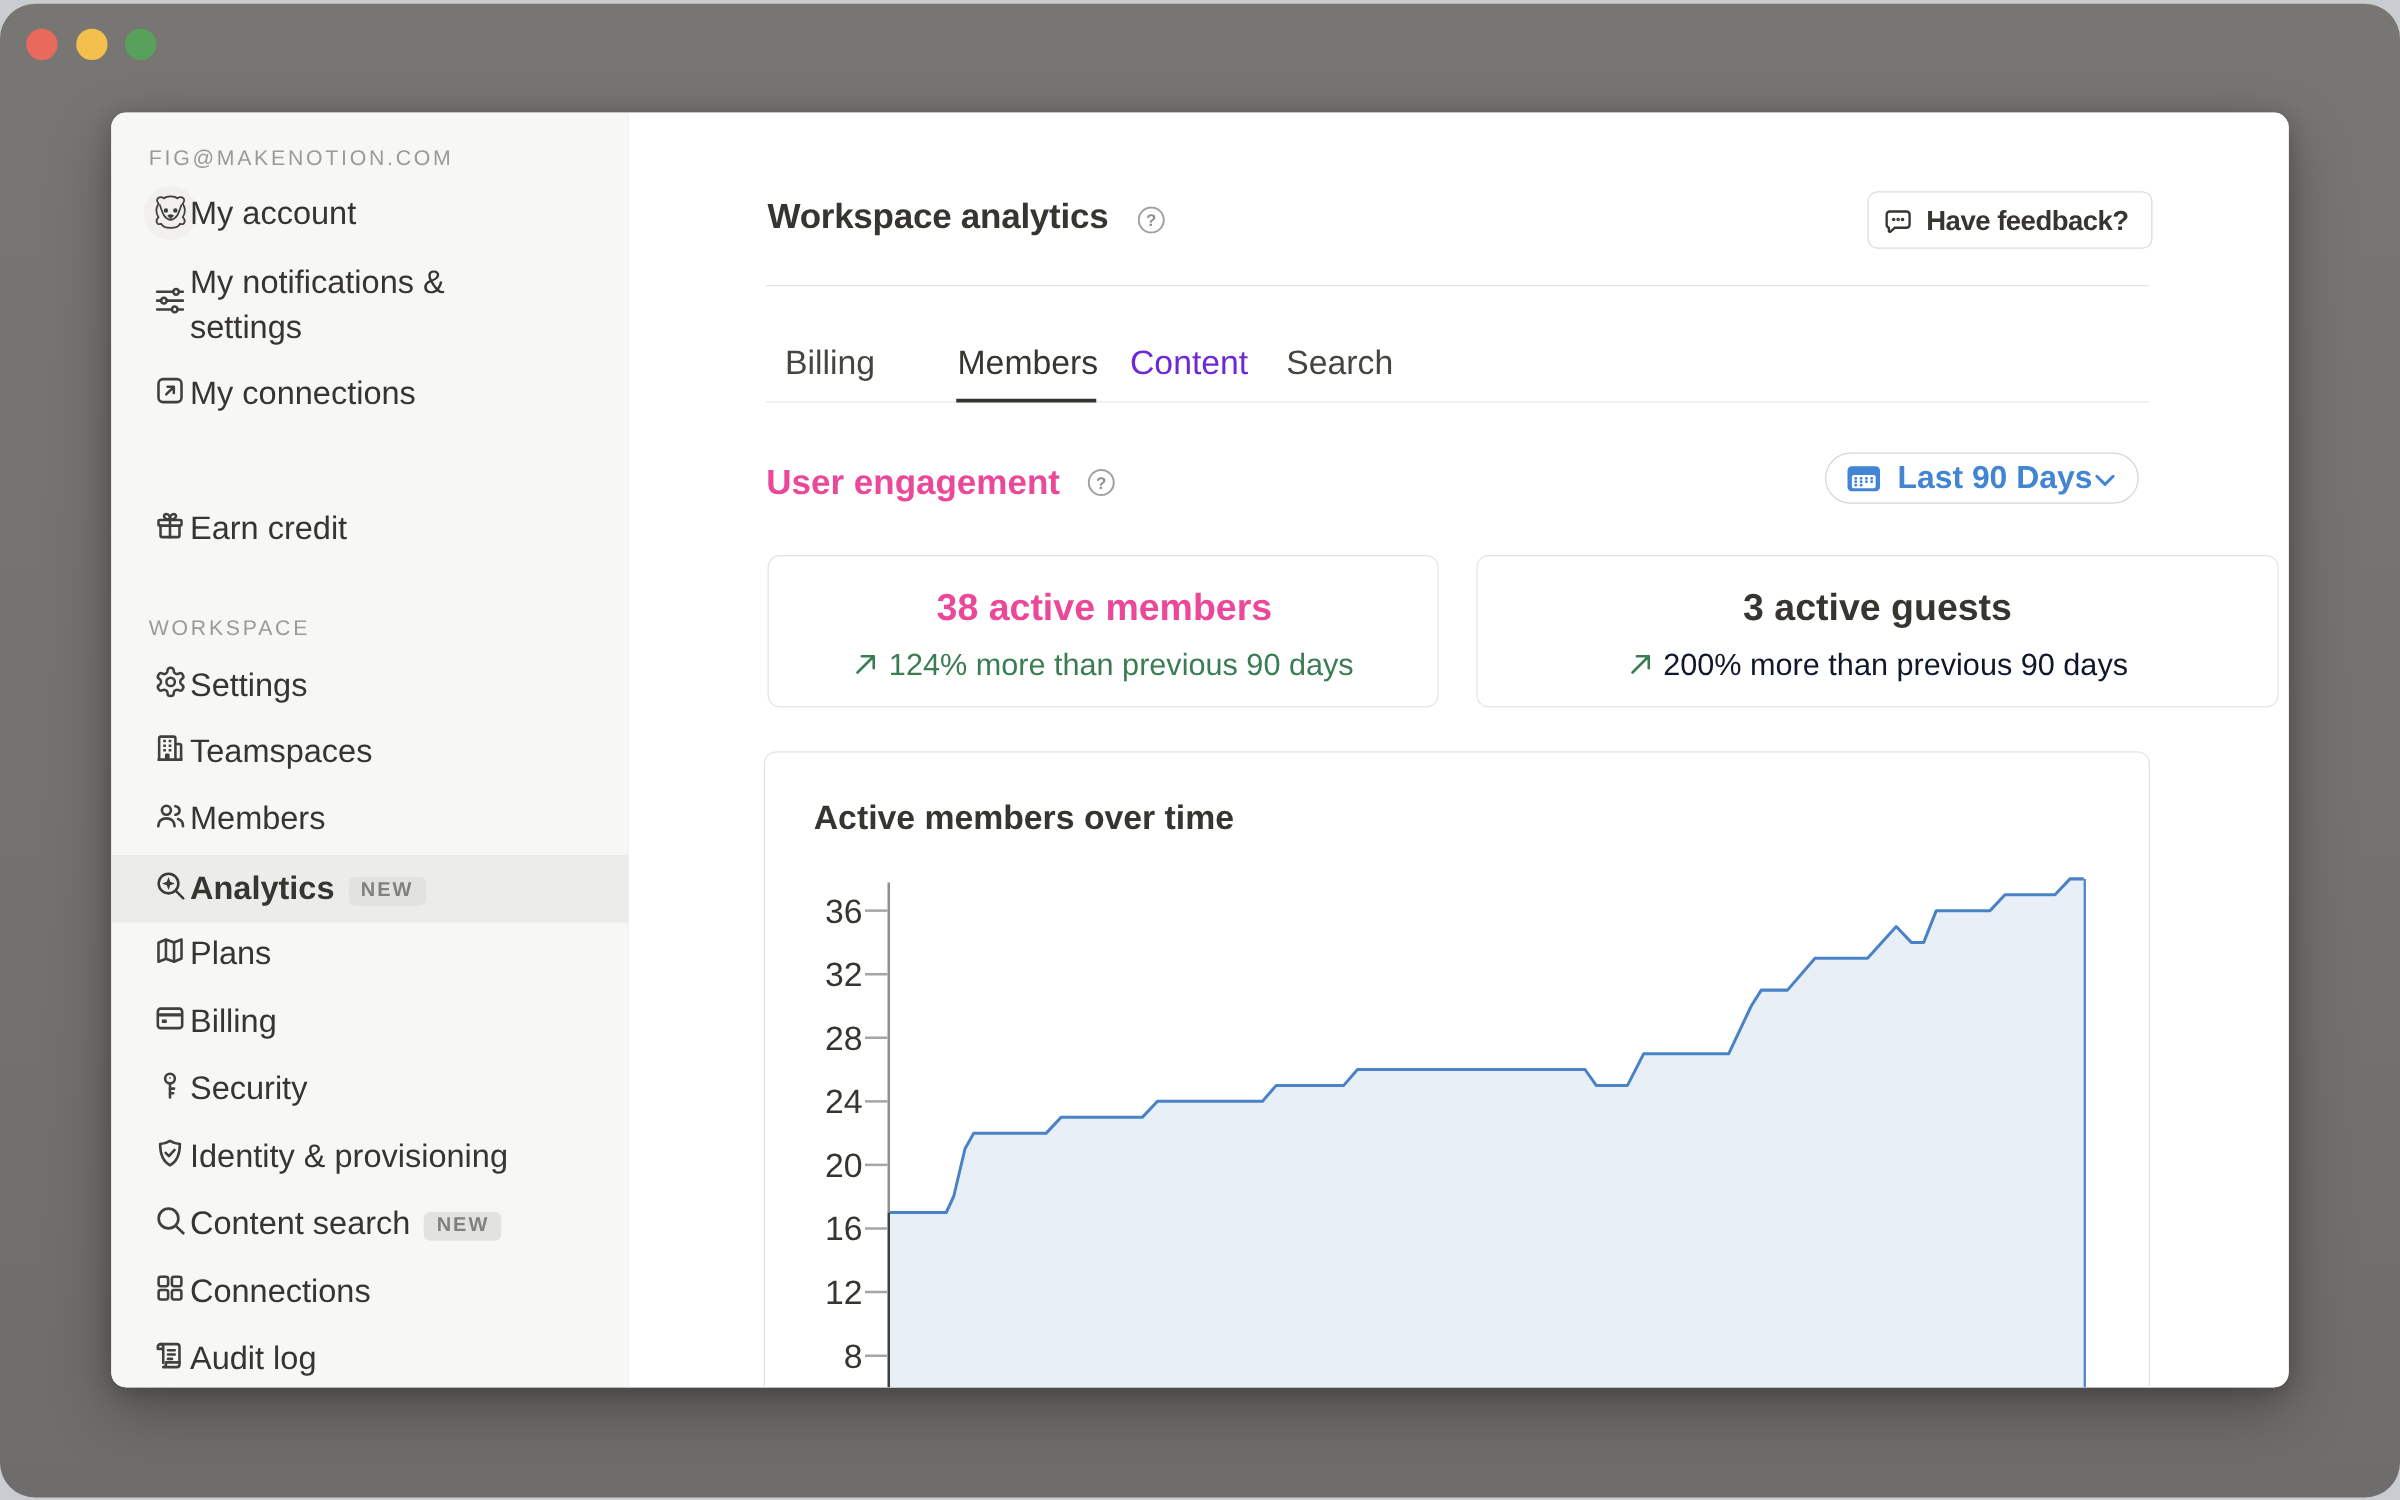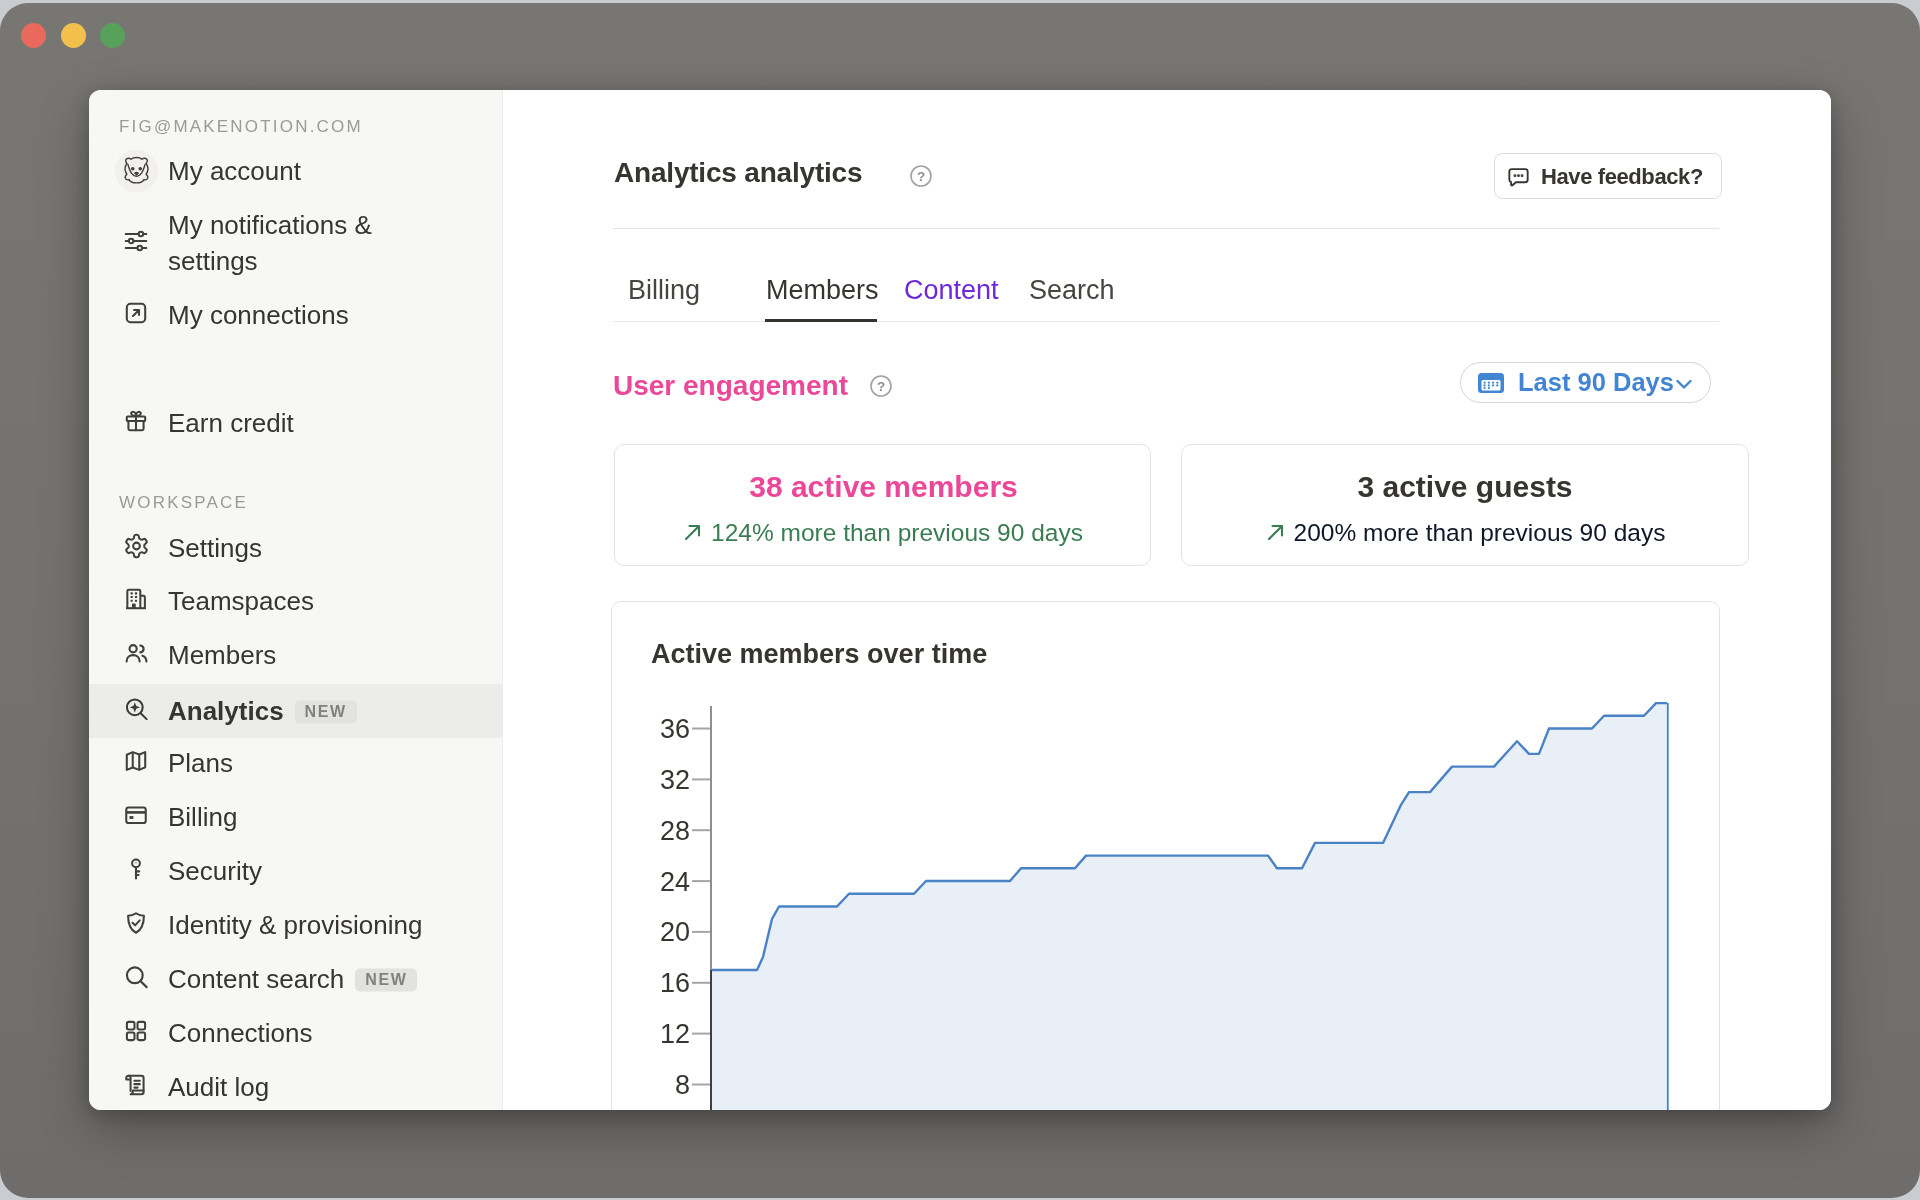--- a/index.html
+++ b/index.html
@@ -21,21 +21,21 @@
     background:#f7f7f5; border-right:1px solid #ededeb;
   }
   .slabel {
     position:absolute; left:30px; font-size:17px; font-weight:500;
     color:#9b9a97; letter-spacing:2.2px;
   }
   .row { position:absolute; left:0; width:414px; height:54px; }
   .row.sel { background:#ececea; }
   .row .ic { position:absolute; left:34px; top:50%; transform:translateY(-50%); }
   .row .tx {
-    position:absolute; left:79px; top:50%; transform:translateY(-50%);
+    position:absolute; left:63px; top:50%; transform:translateY(-50%);
     font-size:26px; color:#37352f; white-space:nowrap;
   }
   .row.sel .tx { font-weight:600; }
   .badge {
     display:inline-block; background:#e2e2e0; color:#82817e; font-size:16px;
     font-weight:600; letter-spacing:1.6px; border-radius:5px; padding:2px 10px 3px;
     vertical-align:3px; margin-left:11px;
   }
   .main { position:absolute; left:414px; top:0; width:1328px; height:100%; background:#fff; }
 </style>
@@ -179,21 +179,21 @@
         <span class="ic"><svg width="26" height="26" viewBox="0 0 24 24" fill="none" stroke="#41403c" stroke-width="1.9" stroke-linecap="round" stroke-linejoin="round">
             <path d="M7 17.5 V5.5 A2 2 0 0 0 5 3.5 A2 2 0 0 0 3 5.5 V7 H7"></path>
             <path d="M5 3.5 H17 A2 2 0 0 1 19 5.5 V17"></path>
             <path d="M19 17 H9 V18.5 A2 2 0 0 1 7 20.5 H17 A2 2 0 0 0 19 18.5 Z"></path>
             <path d="M10.5 8 H15.5 M10.5 11.2 H15.5 M10.5 14.4 H13.5"></path>
           </svg></span>
         <span class="tx">Audit log</span>
       </div>
   </div>
   <div class="main">
-    <div style="position:absolute; left:111px; top:67px; font-size:28px; font-weight:600; letter-spacing:-0.2px; color:#37352f;">Analytics analytics</div>
+    <div style="position:absolute; left:111px; top:67px; font-size:28px; font-weight:600; letter-spacing:-0.2px; color:#37352f;">Workspace analytics</div>
     <svg style="position:absolute; left:407px; top:75px;" width="22" height="22" viewBox="0 0 22 22">
         <circle cx="11" cy="11" r="10" fill="none" stroke="#a2a19e" stroke-width="1.6"></circle>
         <text x="11" y="16.2" font-size="13.5" font-weight="600" fill="#8f8e8b" text-anchor="middle" font-family="Liberation Sans">?</text>
       </svg>
     <div style="position:absolute; left:991px; top:63px; width:228px; height:46px; border:1.5px solid #dedcda; border-radius:8px; background:#fff;">
       <svg style="position:absolute; left:11px; top:11px;" width="25" height="25" viewBox="0 0 24 24" fill="none" stroke="#37352f" stroke-width="1.8" stroke-linecap="round" stroke-linejoin="round">
           <path d="M5.5 4 H18.5 A2.3 2.3 0 0 1 20.8 6.3 V14.2 A2.3 2.3 0 0 1 18.5 16.5 H9.5 L6.2 19.5 A0.8 0.8 0 0 1 4.9 18.9 V16.4 A2.3 2.3 0 0 1 3.2 14.2 V6.3 A2.3 2.3 0 0 1 5.5 4 Z"></path>
           <circle cx="8.6" cy="10.2" r="0.5" fill="#37352f"></circle>
           <circle cx="12" cy="10.2" r="0.5" fill="#37352f"></circle>
           <circle cx="15.4" cy="10.2" r="0.5" fill="#37352f"></circle>
@@ -233,21 +233,21 @@
       <svg style="position:absolute; left:211px; top:13px;" width="24" height="18" viewBox="0 0 24 18" fill="none" stroke="#4285d3" stroke-width="2.4" stroke-linecap="round" stroke-linejoin="round">
           <path d="M5.5 5 L12 11.5 L18.5 5"></path>
         </svg>
     </div>
     <div style="position:absolute; left:111px; top:354px; width:537px; height:122px; border:1.5px solid #e4e3e1; border-radius:10px;">
       <div style="position:absolute; left:1px; width:100%; top:25px; text-align:center; font-size:30px; font-weight:600; color:#ec4899;">38 active members</div>
       <div style="position:absolute; left:0; width:100%; top:74px; text-align:center; font-size:24.5px; color:#3a7d52;"><svg style="vertical-align:-2px; margin-right:8px;" width="21" height="21" viewBox="0 0 21 21" fill="none" stroke="#3a7d52" stroke-width="2.1" stroke-linecap="round" stroke-linejoin="round">
             <path d="M4 17 L17 4 M7.5 4 H17 V13.5"></path>
           </svg>124% more than previous 90 days</div>
     </div>
-    <div style="position:absolute; left:678px; top:354px; width:568px; height:122px; border:1.5px solid #e4e3e1; border-radius:10px;">
+    <div style="position:absolute; left:678px; top:354px; width:642px; height:122px; border:1.5px solid #e4e3e1; border-radius:10px;">
       <div style="position:absolute; left:0; width:100%; top:25px; text-align:center; font-size:30px; font-weight:600; color:#37352f;">3 active guests</div>
       <div style="position:absolute; left:0; width:100%; top:74px; text-align:center; font-size:24.5px; color:#0f172a;"><svg style="vertical-align:-2px; margin-right:8px;" width="21" height="21" viewBox="0 0 21 21" fill="none" stroke="#3a7d52" stroke-width="2.1" stroke-linecap="round" stroke-linejoin="round">
             <path d="M4 17 L17 4 M7.5 4 H17 V13.5"></path>
           </svg>200% more than previous 90 days</div>
     </div>
     <div style="position:absolute; left:108px; top:511px; width:1109px; height:700px; border:1.5px solid #e4e3e1; border-radius:10px;">
       <div style="position:absolute; left:39px; top:37px; font-size:27px; font-weight:700; color:#37352f;">Active members over time</div>
     </div>
     <svg style="position:absolute; left:0; top:0;" width="1328" height="1020" viewBox="0 0 1328 1020">
       <polygon fill="#e9eff7" points="208,880 254,880 260,867 269,829 276,816.5 334,816.5 346,803.7 411,803.7 423,791 507,791 518,778.3 572,778.3 583,765.6 765,765.6 774,778.3 799,778.3 812,752.9 880,752.9 898,714.8 906,702.1 927,702.1 949,676.6 991,676.6 1014,651.2 1026,663.9 1036,663.9 1046,638.5 1089,638.5 1101,625.8 1141,625.8 1153,613.1 1164,613.1 1164,1020 208,1020"></polygon>

